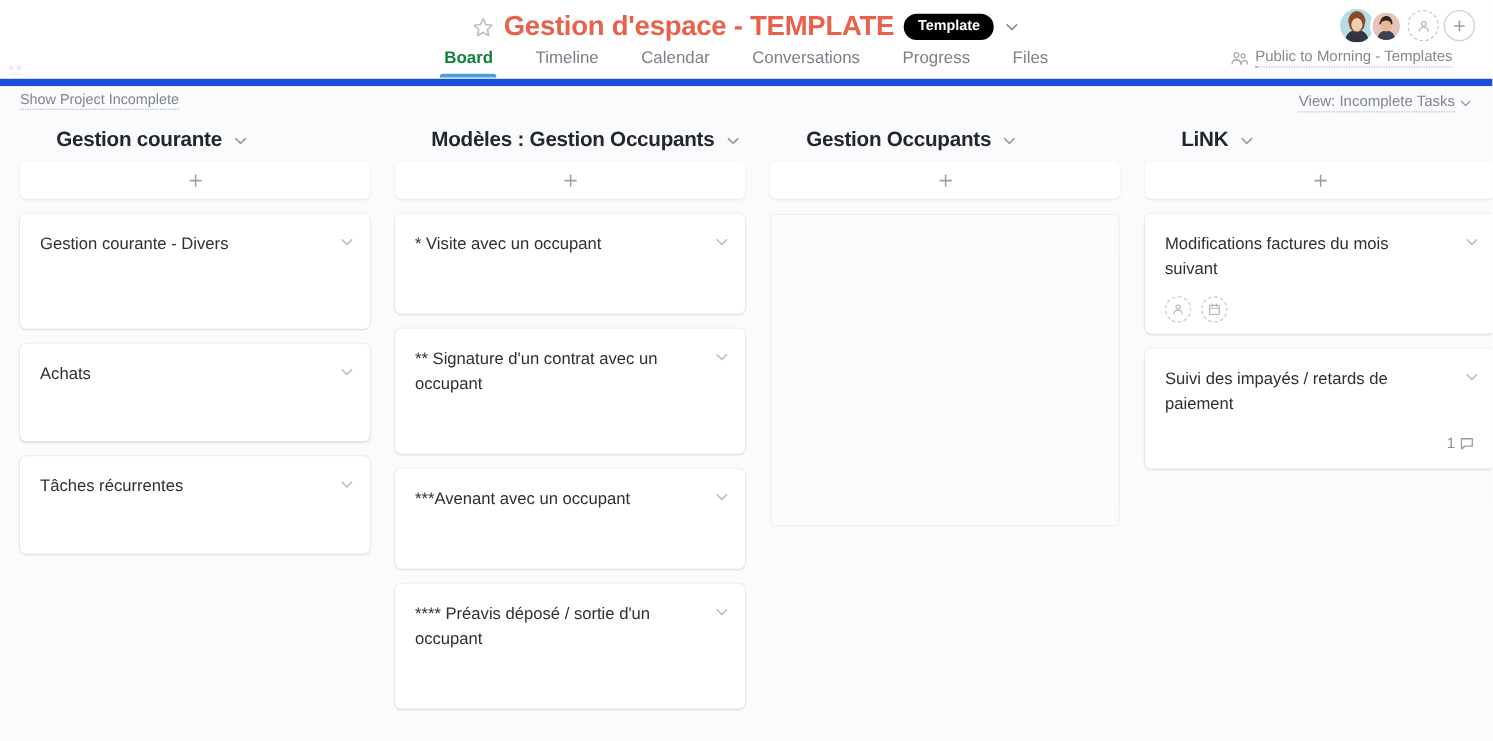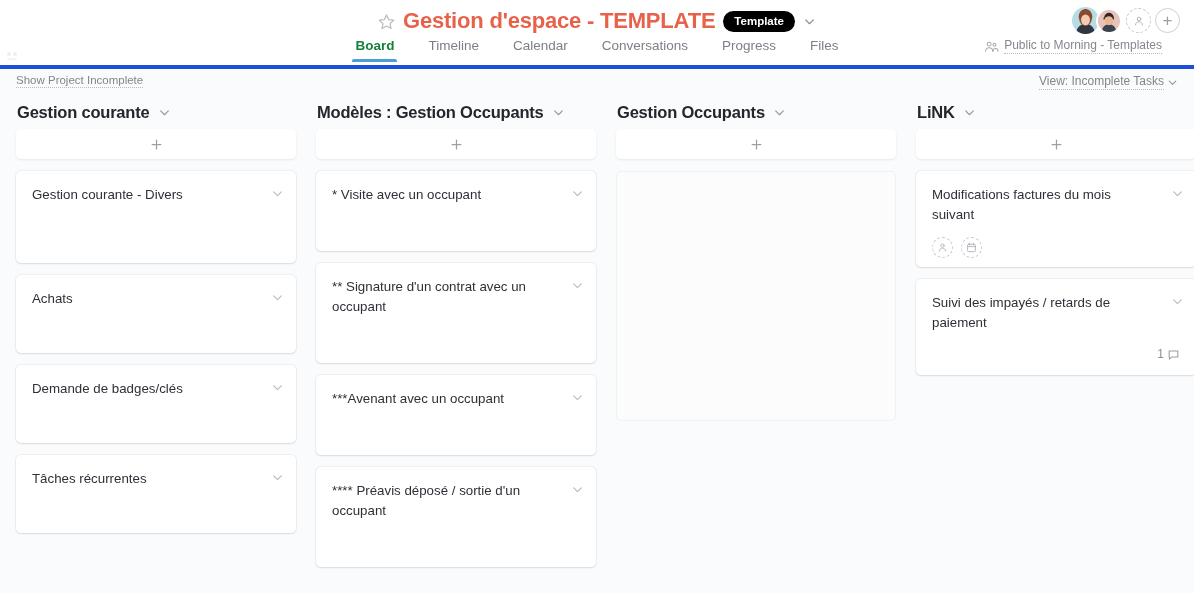--- a/index.html
+++ b/index.html
@@ -8,21 +8,21 @@
     background: #ffffff;
     font-family: "Liberation Sans", sans-serif;
     overflow: hidden;
   }
 
   
   .header {
     position: relative;
     height: 69px;
     background: #ffffff;
-    border-bottom: 4px solid #1d4ed8;
+    border-bottom: 6px solid #1d4ed8;
   }
   .corner-icon {
     position: absolute; left: 5px; top: 50px;
     width: 14px; height: 12px; opacity: .25;
   }
   .title-block {
     position: absolute; left: 0; right: 0; top: 8px;
     display: flex; align-items: center; justify-content: center;
     gap: 8px;
   }
@@ -113,21 +113,21 @@
 
   
   .columns {
     position: absolute; left: 0; top: 26px; right: 0; bottom: 0;
     display: flex; gap: 20px; padding: 0 16px;
   }
   .column { width: 280px; flex: none; position: relative; }
 
   .col-head {
     display: flex; align-items: center; gap: 8px;
-    height: 34px; padding-left: 1px;
+    height: 34px; padding-left: 1px; margin-left: 28px;
   }
   .col-title {
     font-size: 16.5px; font-weight: 700; color: #23262c;
     letter-spacing: -.2px; white-space: nowrap;
   }
   .col-caret { width: 13px; height: 13px; color: #9a9da4; flex: none; }
 
   .add-card {
     height: 30px; background: #ffffff; border-radius: 5px;
     box-shadow: 0 1px 2px rgba(28,32,44,.09);
@@ -268,26 +268,20 @@
           </svg>
       </div>
       <div class="card" style="height:92px">
         <div class="card-title">Gestion courante - Divers</div>
         <svg class="card-caret" viewBox="0 0 24 24" fill="none" stroke="currentColor" stroke-width="2.2" stroke-linecap="round" stroke-linejoin="round">
             <polyline points="5,9 12,16 19,9"></polyline>
           </svg>
       </div>
       <div class="card" style="height:78px">
         <div class="card-title">Achats</div>
-        <svg class="card-caret" viewBox="0 0 24 24" fill="none" stroke="currentColor" stroke-width="2.2" stroke-linecap="round" stroke-linejoin="round">
-            <polyline points="5,9 12,16 19,9"></polyline>
-          </svg>
-      </div>
-      <div class="card" style="height:78px">
-        <div class="card-title">Demande de badges/clés</div>
         <svg class="card-caret" viewBox="0 0 24 24" fill="none" stroke="currentColor" stroke-width="2.2" stroke-linecap="round" stroke-linejoin="round">
             <polyline points="5,9 12,16 19,9"></polyline>
           </svg>
       </div>
       <div class="card" style="height:78px">
         <div class="card-title">Tâches récurrentes</div>
         <svg class="card-caret" viewBox="0 0 24 24" fill="none" stroke="currentColor" stroke-width="2.2" stroke-linecap="round" stroke-linejoin="round">
             <polyline points="5,9 12,16 19,9"></polyline>
           </svg>
       </div>

